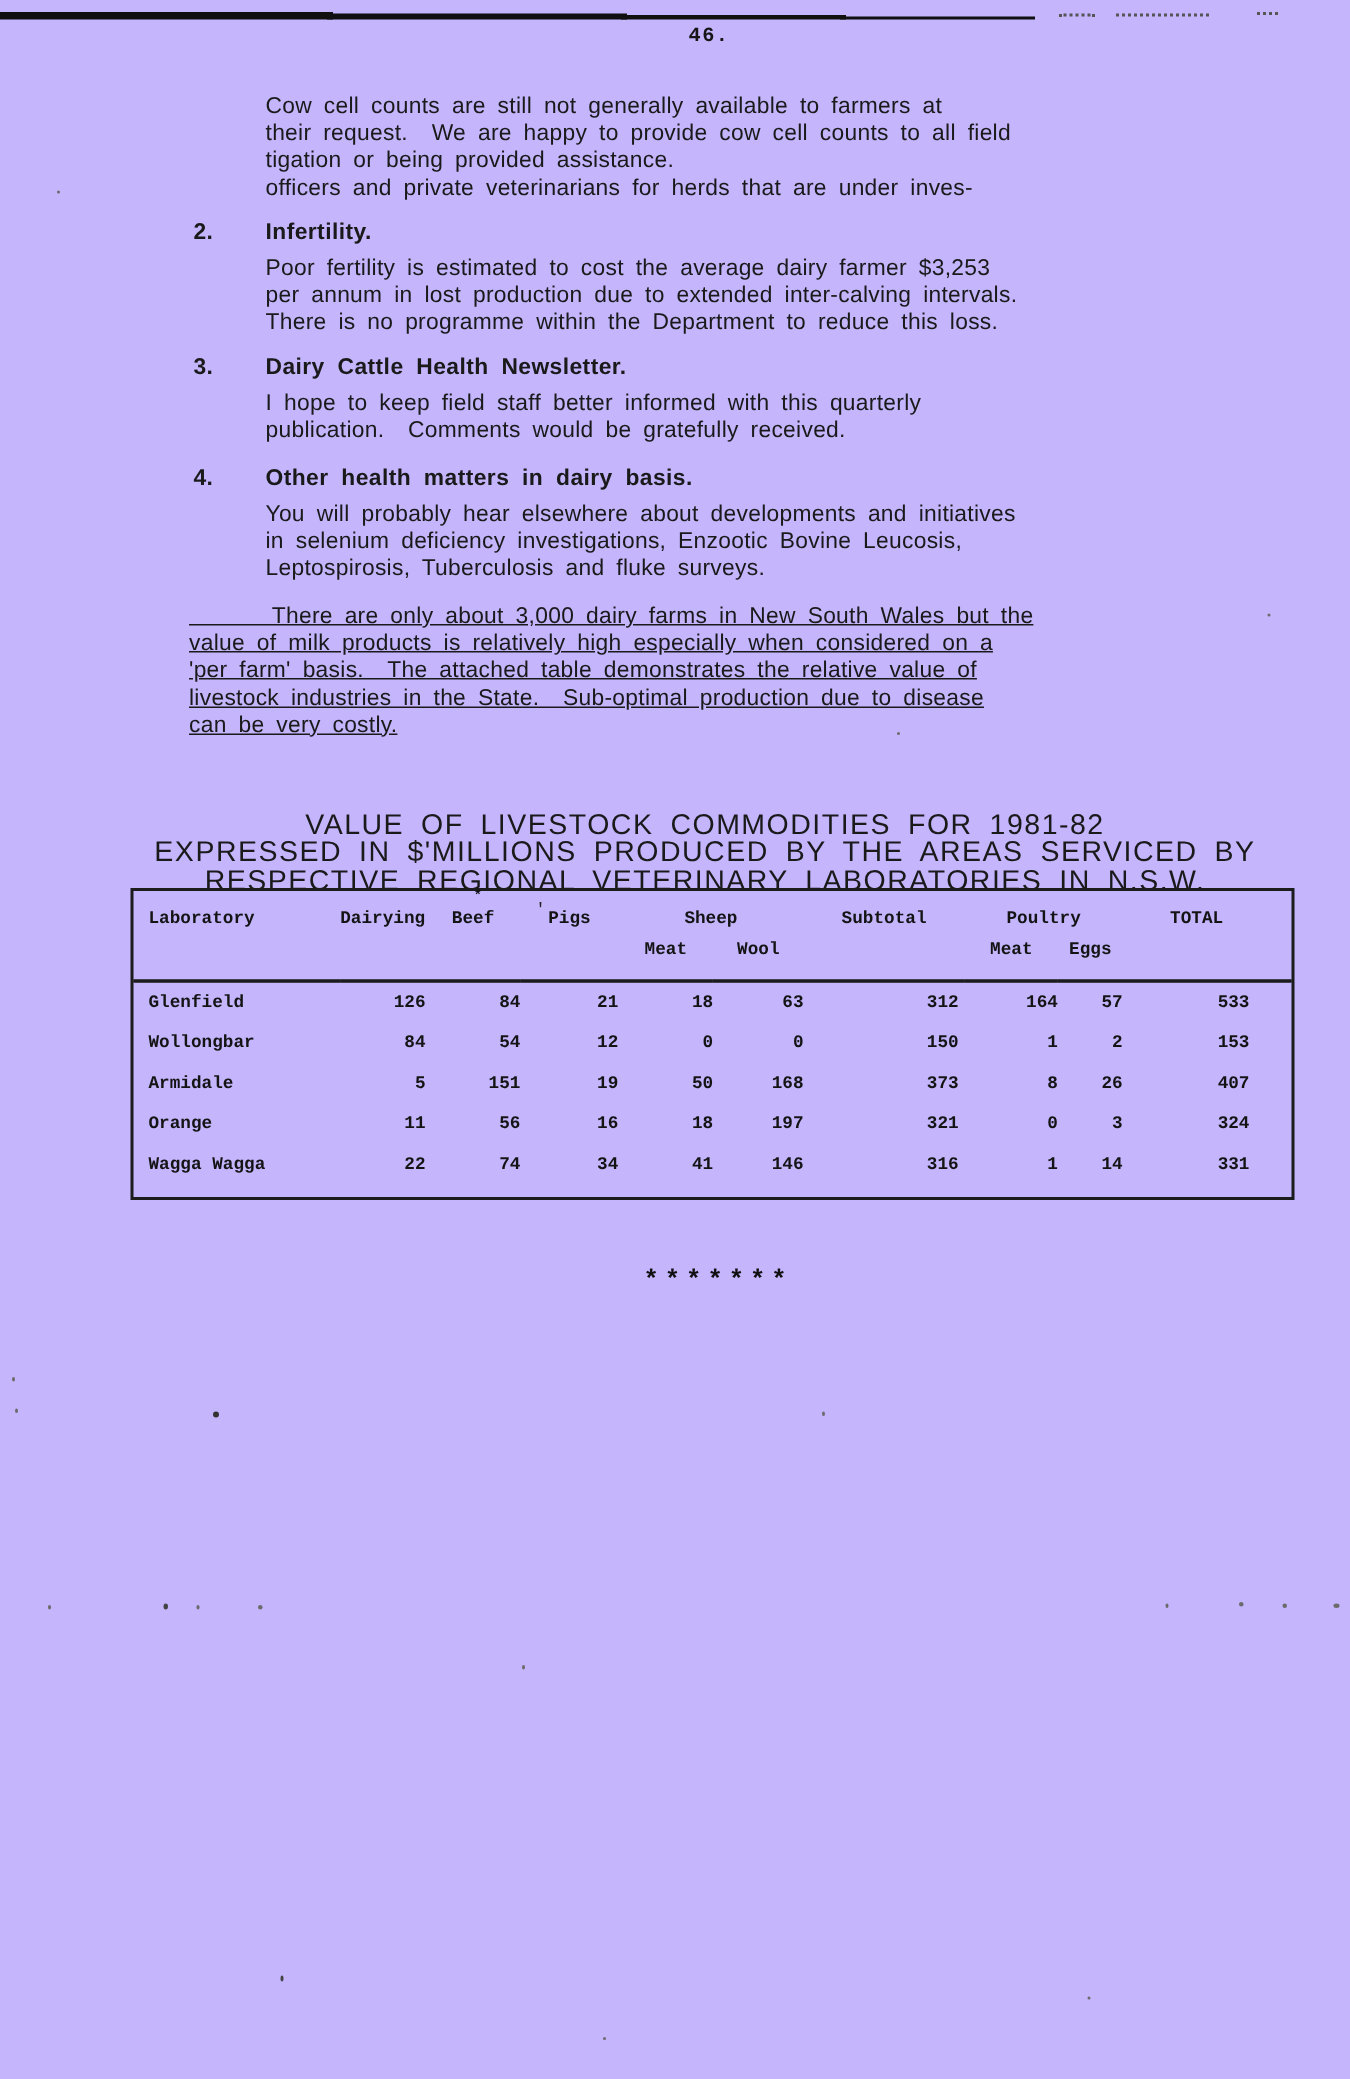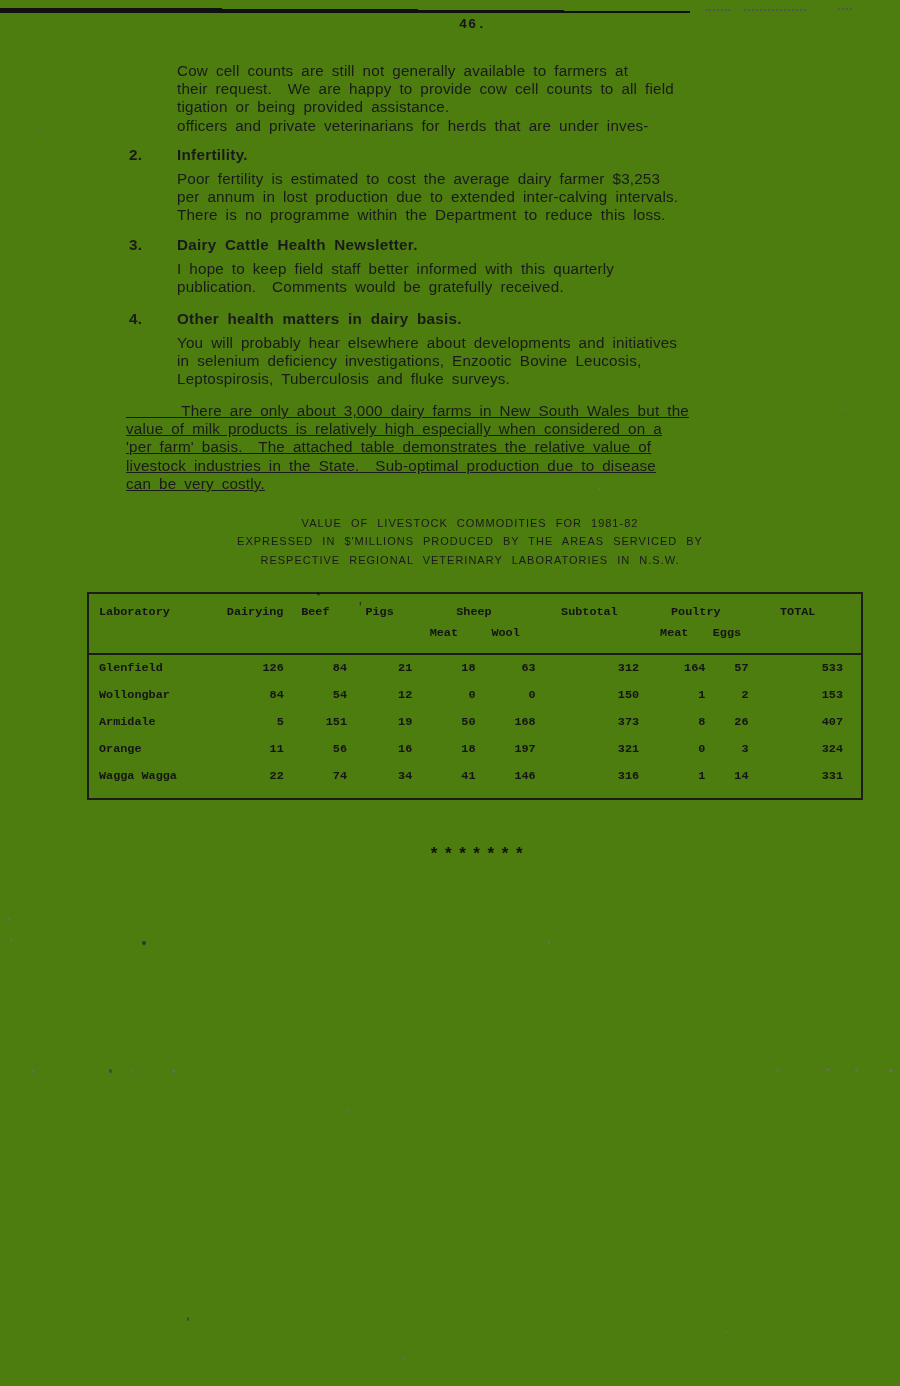--- a/index.html
+++ b/index.html
@@ -1,38 +1,38 @@
 <!DOCTYPE html>
 <html><head>
 <meta charset="utf-8">
 <style>
   html,body { margin:0; padding:0; background:#e8e8e4; }
   .page {
     position:relative; width:900px; height:1386px; margin:0 auto;
-    background:#4d7c0f; color:#1a1a1a; overflow:hidden;
+    background:#c4b5fd; color:#1a1a1a; overflow:hidden;
     font-family:"Liberation Sans", sans-serif;
   }
   
   .topbar-seg { position:absolute; background:#101010; }
   .topbar-dash { position:absolute; border-top:2px dotted #555; }
   .speck { position:absolute; background:#6b6b6b; border-radius:50%; }
   .stray-glyph { position:absolute; font-family:"Liberation Mono", monospace; font-size:11px; color:#222; }
 
   
   .pageno {
     position:absolute; font-family:"Liberation Mono","DejaVu Sans Mono", monospace;
     font-size:13.5px; font-weight:700; letter-spacing:1px; color:#161616;
   }
   .para { position:absolute; font-size:15.2px; line-height:18.2px; letter-spacing:0.2px; word-spacing:3.5px; }
   .para > div { white-space:pre; }
   .secnum { position:absolute; font-size:15.2px; font-weight:700; letter-spacing:0.2px; }
   .sechead { position:absolute; font-size:15.2px; font-weight:700; letter-spacing:0.3px; word-spacing:4px; }
 
   
-  .table-title { position:absolute; left:40px; width:860px; font-size:11px; line-height:18.4px; letter-spacing:1px; word-spacing:5px; }
+  .table-title { position:absolute; left:40px; width:860px; font-size:19px; line-height:18.4px; letter-spacing:1px; word-spacing:5px;margin-top:28px; }
   .table-title > div { text-align:center; white-space:pre; }
 
   
   .table-wrap {
     position:absolute; left:87px; top:592px; width:772px; height:204px;
     border:2px solid #1c1c1c;
     font-family:"Liberation Mono","DejaVu Sans Mono", monospace;
   }
   table.data { border-collapse:collapse; table-layout:fixed; width:100%; }
   table.data th, table.data td {
@@ -43,21 +43,21 @@
   thead tr.h2 th { vertical-align:top; height:27px; text-align:center; }
   thead { border-bottom:2px solid #1b1b1b; }
   th.lab { text-align:left !important; padding-left:10px !important; }
   th.total-h { text-align:center; padding-right:14px !important; }
   th.beef-h { position:relative; }
   th.beef-h .beef-mark { position:absolute; top:-1px; left:32px; font-size:9px; line-height:9px; }
   tbody tr { height:27px; }
   tbody td { text-align:right; padding-right:5px; }
   tbody td:first-child { text-align:left; padding-left:10px; padding-right:0; }
   tbody td:nth-child(7) { padding-right:4px; }
-  tbody td:last-child { padding-right:18px; }
+  tbody td:last-child { padding-right:28px; }
 
   
   .divider {
     position:absolute; font-family:"Liberation Mono","DejaVu Sans Mono", monospace;
     font-weight:700; font-size:17px; letter-spacing:4px; color:#111;
   }
 </style>
 </head>
 <body>
 

